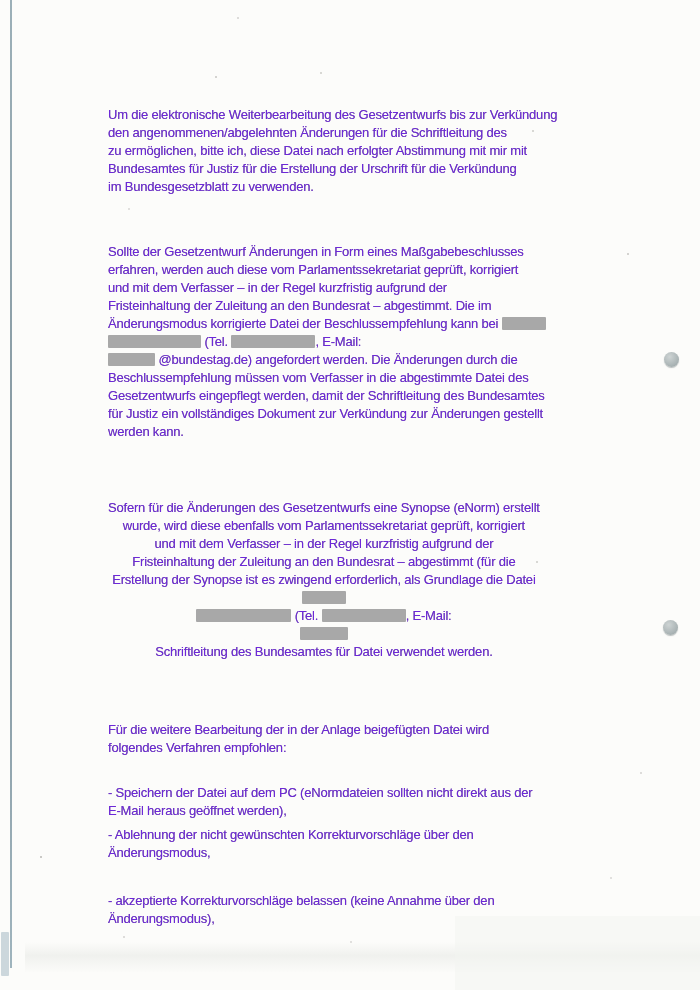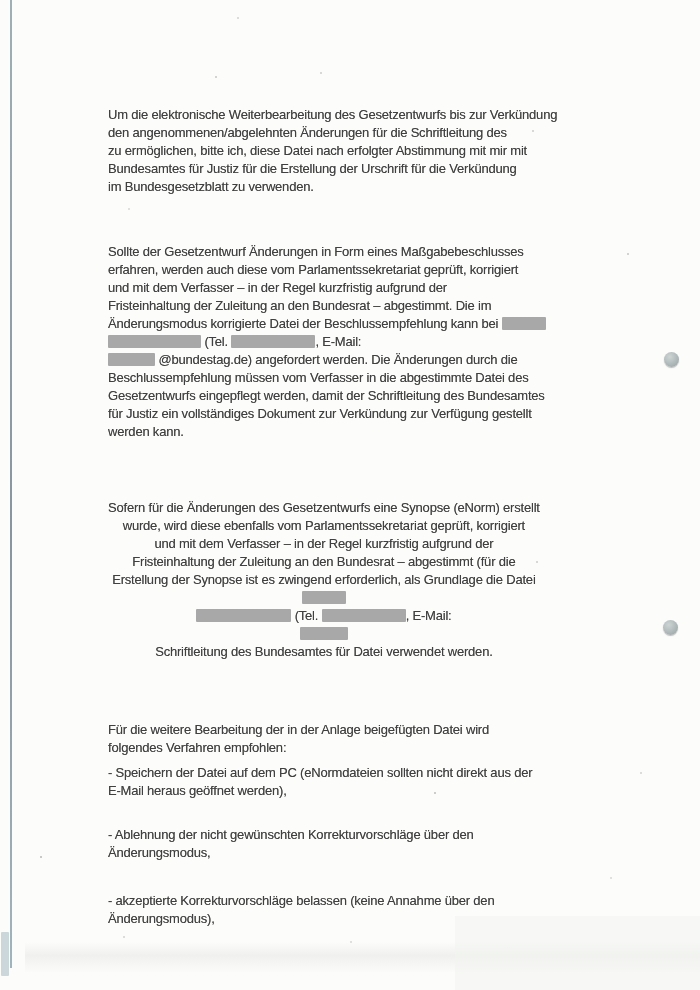--- a/index.html
+++ b/index.html
@@ -31,21 +31,21 @@
   }
   
   .hole{
     position:absolute;width:15px;height:15px;border-radius:50%;
     background:radial-gradient(circle at 38% 32%, #ced4d4, #a8b2b3 68%, #8e999b);
     box-shadow:0 1px 1px rgba(120,130,132,.5);
   }
   
   .para{
     position:absolute;left:108px;
-    color:#404040;
+    color:#6d28d9;
     font-size:13px;line-height:18px;letter-spacing:-0.2px;
     text-shadow:0 0 .4px rgba(46,45,43,.55);
     white-space:nowrap;
   }
   .line{height:18px;}
   .redact{
     display:inline-block;height:13px;
     background:var(--redact,#a9a9a9);
     vertical-align:-2px;border-radius:1px;
   }
@@ -77,39 +77,39 @@
       <div class="para" style="top: 243px;">
         <div class="line"><span class="run">Sollte der Gesetzentwurf Änderungen in Form eines Maßgabebeschlusses</span></div>
         <div class="line"><span class="run">erfahren, werden auch diese vom Parlamentssekretariat geprüft, korrigiert</span></div>
         <div class="line"><span class="run">und mit dem Verfasser – in der Regel kurzfristig aufgrund der</span></div>
         <div class="line"><span class="run">Fristeinhaltung der Zuleitung an den Bundesrat – abgestimmt. Die im</span></div>
         <div class="line"><span class="run">Änderungsmodus korrigierte Datei der Beschlussempfehlung kann bei </span><span class="redact" style="width: 44px;"></span></div>
         <div class="line"><span class="redact" style="width: 93px;"></span><span class="run"> (Tel. </span><span class="redact" style="width: 84px;"></span><span class="run">, E-Mail:</span></div>
         <div class="line"><span class="redact" style="width: 47px;"></span><span class="run"> @bundestag.de) angefordert werden. Die Änderungen durch die</span></div>
         <div class="line"><span class="run">Beschlussempfehlung müssen vom Verfasser in die abgestimmte Datei des</span></div>
         <div class="line"><span class="run">Gesetzentwurfs eingepflegt werden, damit der Schriftleitung des Bundesamtes</span></div>
-        <div class="line"><span class="run">für Justiz ein vollständiges Dokument zur Verkündung zur Verfügung gestellt</span></div>
+        <div class="line"><span class="run">für Justiz ein vollständiges Dokument zur Verkündung zur Änderungen gestellt</span></div>
         <div class="line"><span class="run">werden kann.</span></div>
       </div>
       <div class="para" style="top: 499px; text-align: center;">
         <div class="line"><span class="run">Sofern für die Änderungen des Gesetzentwurfs eine Synopse (eNorm) erstellt</span></div>
         <div class="line"><span class="run">wurde, wird diese ebenfalls vom Parlamentssekretariat geprüft, korrigiert</span></div>
         <div class="line"><span class="run">und mit dem Verfasser – in der Regel kurzfristig aufgrund der</span></div>
         <div class="line"><span class="run">Fristeinhaltung der Zuleitung an den Bundesrat – abgestimmt (für die</span></div>
         <div class="line"><span class="run">Erstellung der Synopse ist es zwingend erforderlich, als Grundlage die Datei</span></div>
         <div class="line"><span class="redact" style="width: 44px;"></span></div>
         <div class="line"><span class="redact" style="width: 95px;"></span><span class="run"> (Tel. </span><span class="redact" style="width: 84px;"></span><span class="run">, E-Mail:</span></div>
         <div class="line"><span class="redact" style="width: 48px;"></span></div>
         <div class="line"><span class="run">Schriftleitung des Bundesamtes für Datei verwendet werden.</span></div>
       </div>
       <div class="para" style="top: 721px;">
         <div class="line"><span class="run">Für die weitere Bearbeitung der in der Anlage beigefügten Datei wird</span></div>
         <div class="line"><span class="run">folgendes Verfahren empfohlen:</span></div>
       </div>
-      <div class="para" style="top: 764px;">
+      <div class="para" style="top: 784px;">
         <div class="line"><span class="run">- Speichern der Datei auf dem PC (eNormdateien sollten nicht direkt aus der</span></div>
         <div class="line"><span class="run">E-Mail heraus geöffnet werden),</span></div>
       </div>
       <div class="para" style="top: 826px;">
         <div class="line"><span class="run">- Ablehnung der nicht gewünschten Korrekturvorschläge über den</span></div>
         <div class="line"><span class="run">Änderungsmodus,</span></div>
       </div>
       <div class="para" style="top: 878px; margin-top: 14px;">
         <div class="line"><span class="run">- akzeptierte Korrekturvorschläge belassen (keine Annahme über den</span></div>
         <div class="line"><span class="run">Änderungsmodus),</span></div>

